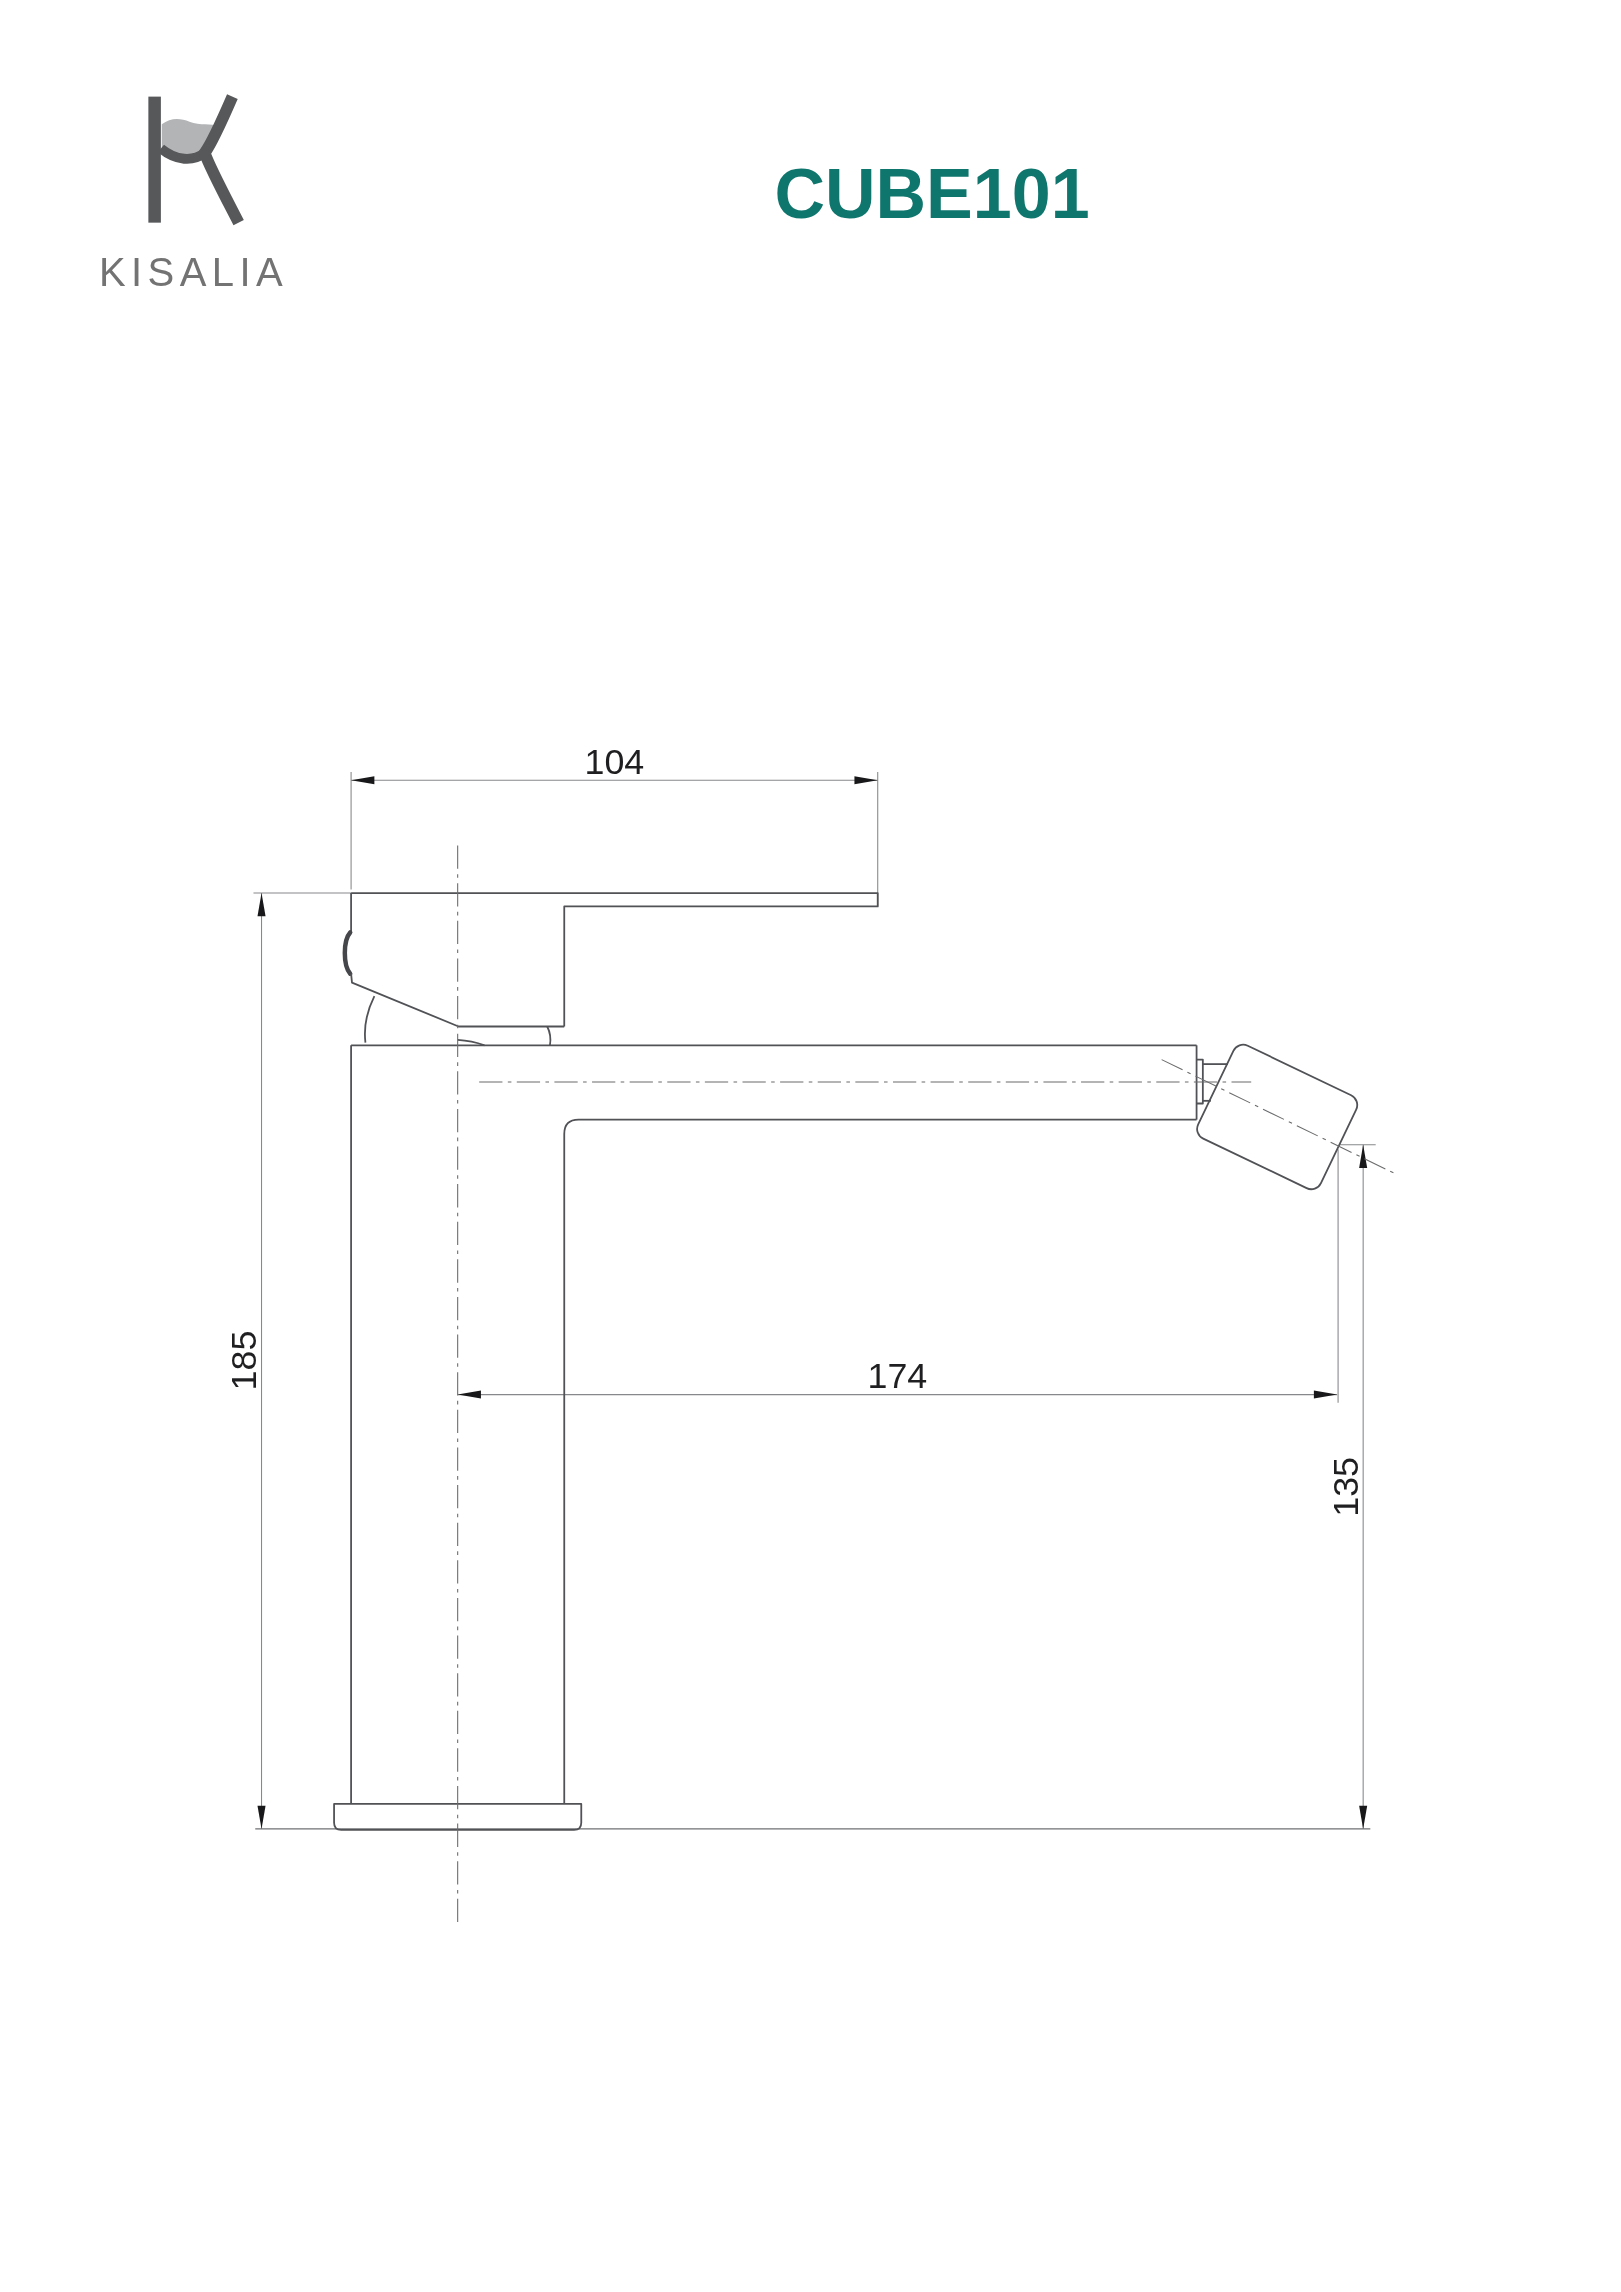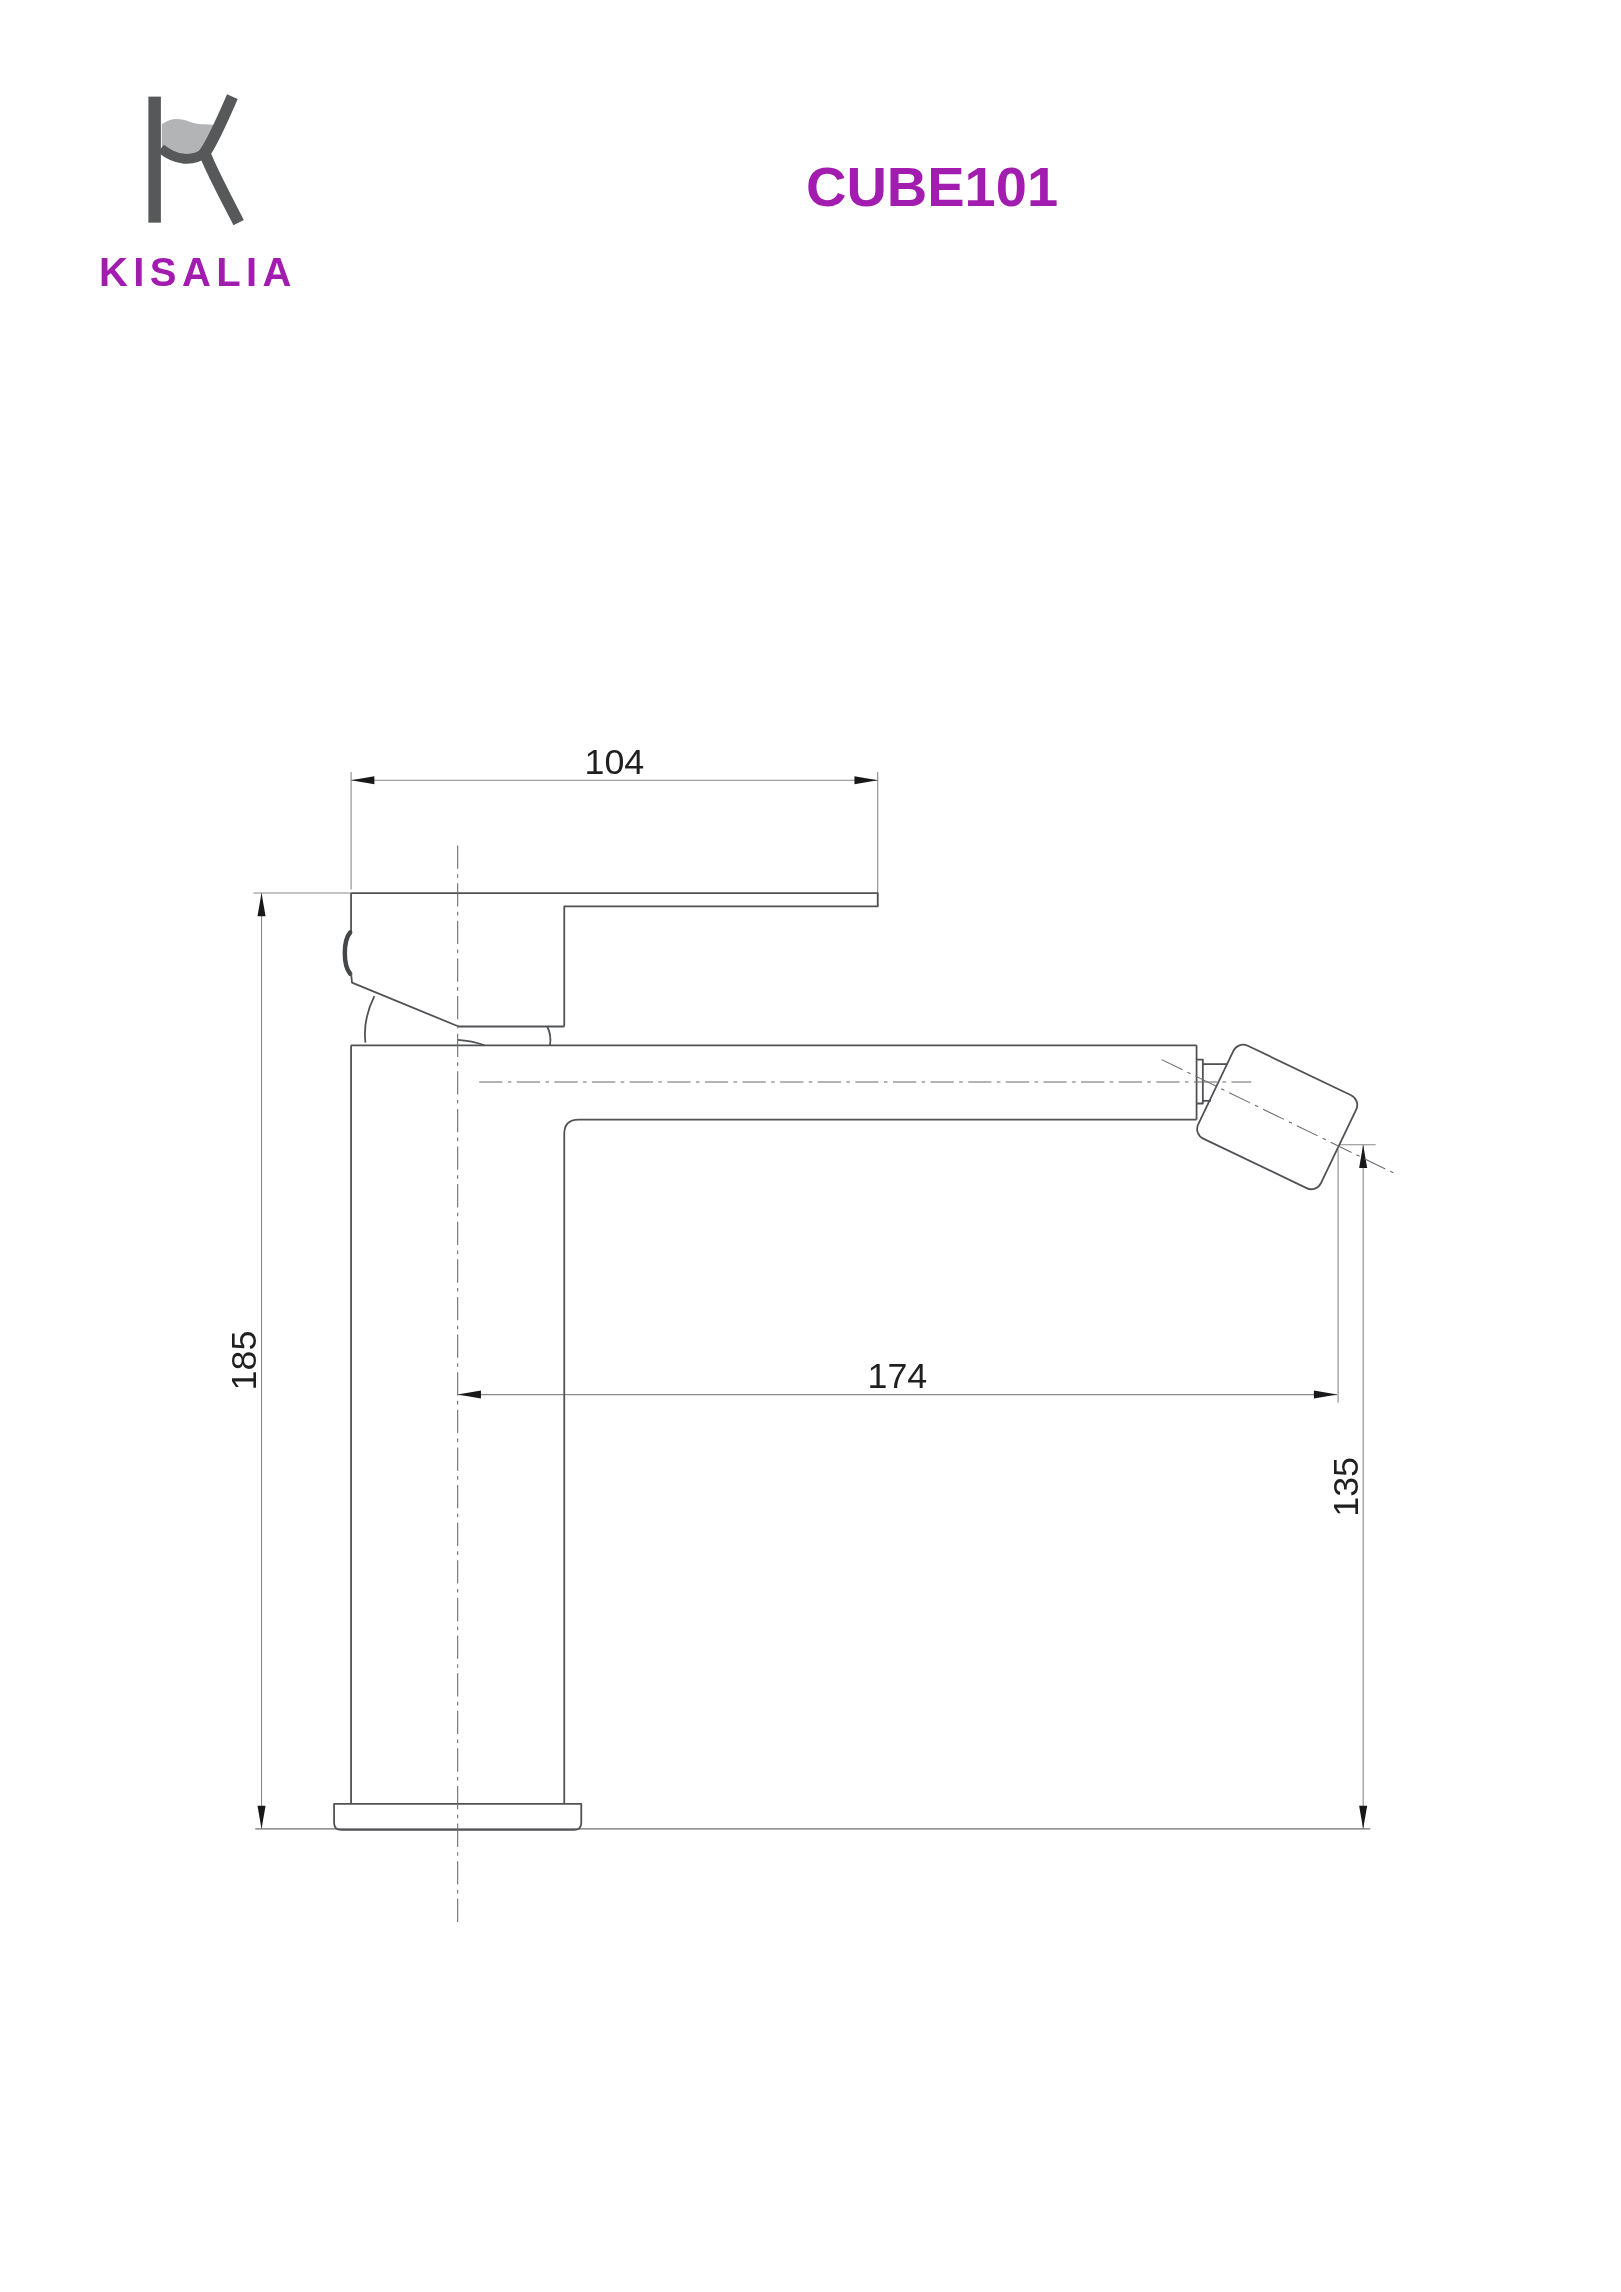--- a/index.html
+++ b/index.html
@@ -1,22 +1,22 @@
 <!DOCTYPE html>
 <html style="font-size:14.3px"><head>
 <meta charset="utf-8">
 <style>
   html,body{margin:0;padding:0;background:#ffffff;}
   body{width:1622px;height:2293px;position:relative;overflow:hidden;
        font-family:"Liberation Sans", sans-serif;}
   .logo-block{position:absolute;left:90px;top:85px;width:224px;height:219px;}
   .brand-name{position:absolute;left:99px;top:252px;width:197px;
-      font-size:40px;font-weight:700;letter-spacing:5.4px;color:#a21caf;line-height:1;}
+      font-size:40px;font-weight:400;letter-spacing:5.4px;color:#737373;line-height:1;}
   .product-title{position:absolute;left:932px;top:159px;transform:translateX(-50%);
-      font-size:56px;font-weight:bold;color:#a21caf;line-height:1;letter-spacing:0px;}
+      font-size:70px;font-weight:bold;color:#0f766e;line-height:1;letter-spacing:0px;}
   .drawing-svg{position:absolute;left:0;top:0;}
   .dim-text{font-family:"Liberation Sans", sans-serif;font-size:40px;fill:#1f1f21;}
   .obj{stroke:#515256;stroke-width:2;fill:none;stroke-linejoin:round;stroke-linecap:butt;}
   .obj-thick{stroke:#45464a;stroke-width:5;fill:none;stroke-linecap:round;}
   .dim{stroke:#87888b;stroke-width:1.2;fill:none;}
   .surface{stroke:#6f7073;stroke-width:1.4;fill:none;}
   .cl{stroke:#6a6b6d;stroke-width:1.2;fill:none;stroke-dasharray:26 6 4 6;}
   .arrow{fill:#18181a;stroke:none;}
 </style>
 </head>

